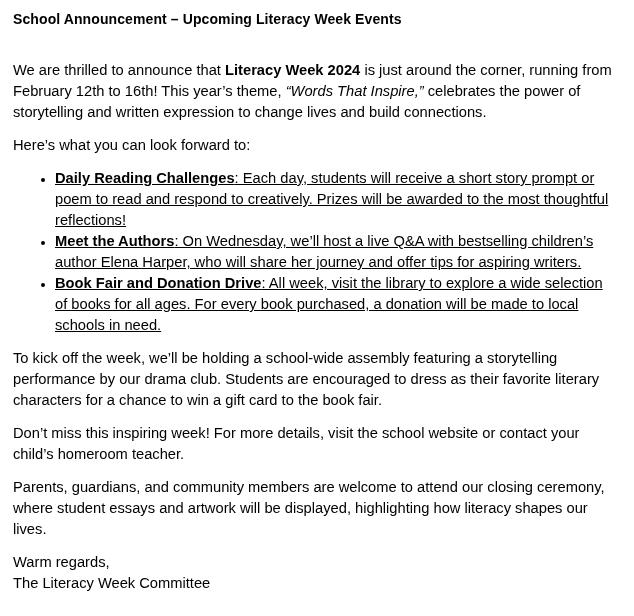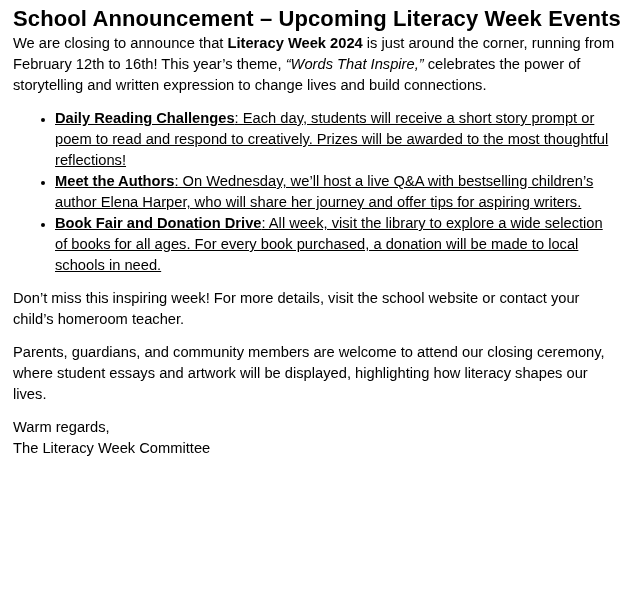--- a/index.html
+++ b/index.html
@@ -7,26 +7,25 @@
   .doc {
     box-sizing: border-box;
     width: 634px;
     padding: 6px 13px 5px 13px;
     font-family: "Liberation Sans", "DejaVu Sans", sans-serif;
     font-size: 14.7px;
     line-height: 21px;
     color: #000000;
   }
   .doc h1 {
-    font-size: 22px;
+    font-size: 14px;
     line-height: 26px;
     font-weight: 700;
-    margin: 0 0 1px 0;
+    margin: 0 0 28px 0;
     letter-spacing: 0.1px;
-    text-align: center;
   }
   .doc p {
     margin: 0 0 12px 0;
     white-space: pre-wrap;
   }
   .doc ul {
     margin: 0 0 12px 0;
     padding: 0 0 0 42px;
     list-style: disc outside;
     text-decoration: underline;
@@ -38,36 +37,40 @@
   .rb { font-weight: 700; }
   .ri { font-style: italic; }
 </style>
 </head>
 <body>
 
 <div class="doc">
   <h1>School Announcement – Upcoming Literacy Week Events</h1>
 
 
-  <p><span>We are closing to announce that </span><span class="rb">Literacy Week 2024</span><span> is just around the corner, running from
+  <p><span>We are thrilled to announce that </span><span class="rb">Literacy Week 2024</span><span> is just around the corner, running from
 February 12th to 16th! This year’s theme, </span><span class="ri">“Words That Inspire,” </span><span>celebrates the power of
 storytelling and written expression to change lives and build connections.</span></p>
 
+  <p>Here’s what you can look forward to:</p>
 
   <ul>
     <li><span class="rb">Daily Reading Challenges</span><span>: Each day, students will receive a short story prompt or
 poem to read and respond to creatively. Prizes will be awarded to the most thoughtful
 reflections!</span></li>
     <li><span class="rb">Meet the Authors</span><span>: On Wednesday, we’ll host a live Q&amp;A with bestselling children’s
 author Elena Harper, who will share her journey and offer tips for aspiring writers.</span></li>
     <li><span class="rb">Book Fair and Donation Drive</span><span>: All week, visit the library to explore a wide selection
 of books for all ages. For every book purchased, a donation will be made to local
 schools in need.</span></li>
   </ul>
 
+  <p>To kick off the week, we’ll be holding a school-wide assembly featuring a storytelling
+performance by our drama club. Students are encouraged to dress as their favorite literary
+characters for a chance to win a gift card to the book fair.</p>
 
   <p>Don’t miss this inspiring week! For more details, visit the school website or contact your
 child’s homeroom teacher.</p>
 
   <p>Parents, guardians, and community members are welcome to attend our closing ceremony,
 where student essays and artwork will be displayed, highlighting how literacy shapes our
 lives.</p>
 
   <p>Warm regards,
 The Literacy Week Committee</p>

